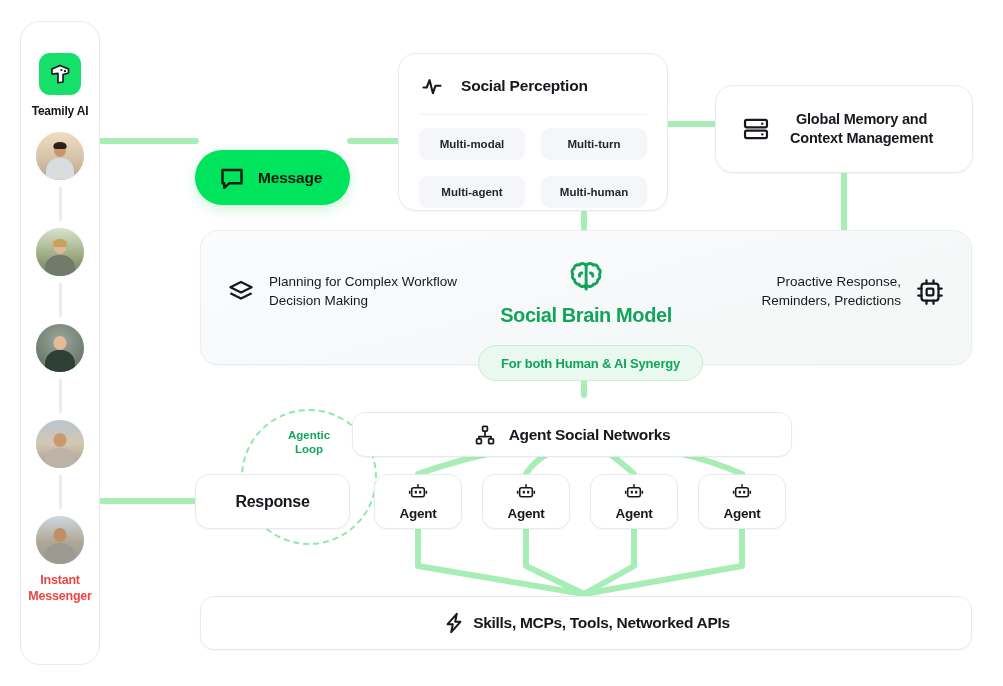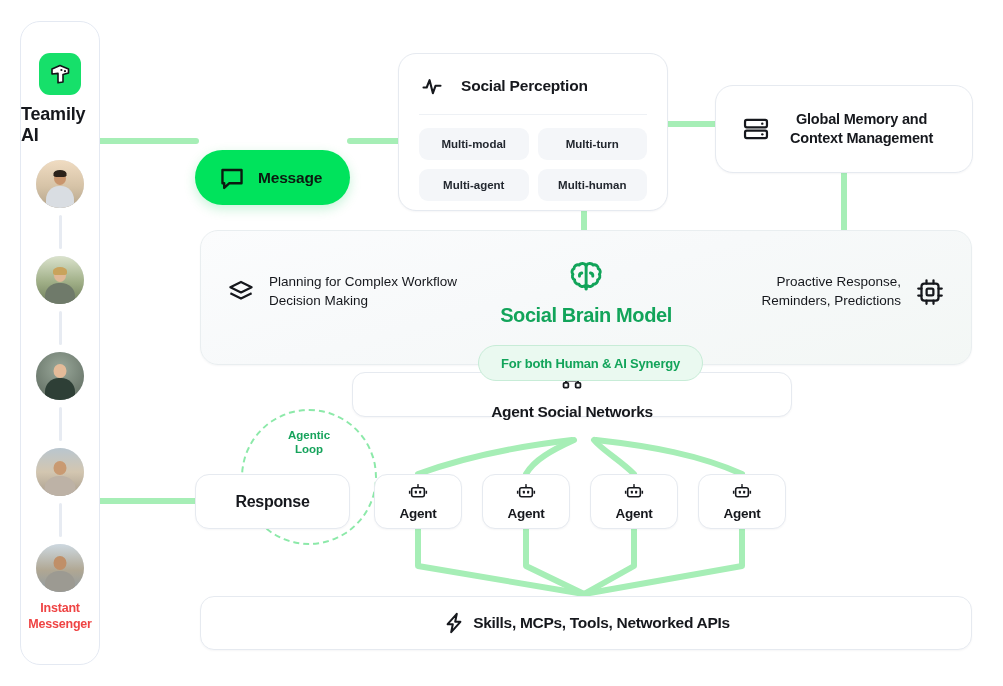--- a/index.html
+++ b/index.html
@@ -31,21 +31,21 @@
     display: flex; flex-direction: column; align-items: center;
   }
   .logo-tile {
     width: 42px; height: 42px; margin-top: 31px;
     border-radius: 11px;
     background: #16e06a;
     display: flex; align-items: center; justify-content: center;
   }
   .brand-label {
     margin-top: 9px;
-    font-size: 18px; font-weight: 700; color: #16181d;
+    font-size: 12px; font-weight: 700; color: #16181d;
     letter-spacing: -0.2px;
   }
   .av-stack { margin-top: 14px; display: flex; flex-direction: column; align-items: center; }
   .avatar {
     width: 48px; height: 48px; border-radius: 50%;
     overflow: hidden; position: relative;
     background: #dfe3e8;
   }
   .avatar .sky { position: absolute; inset: 0; }
   .avatar .head {
@@ -89,21 +89,21 @@
 
   
   #perception { left: 398px; top: 53px; width: 270px; height: 158px; border-radius: 18px; }
   #perception .phead {
     display: flex; align-items: center; gap: 16px;
     padding: 20px 0 0 22px;
   }
   #perception .ptitle { font-size: 15.5px; font-weight: 700; color: #16181d; letter-spacing: -0.2px; }
   #perception .divider { height: 1px; background: #eef1f5; margin: 16px 20px 0 20px; }
   .chip-grid {
-    display: grid; grid-template-columns: 1fr 1fr; gap: 9px;
+    display: grid; grid-template-columns: 1fr 1fr; gap: 16px;
     padding: 13px 20px 0 20px;
   }
   .chip {
     height: 32px; border-radius: 9px;
     background: #f4f6f9;
     display: flex; align-items: center; justify-content: center;
     font-size: 11.5px; font-weight: 600; color: #232830;
   }
 
   
@@ -148,22 +148,22 @@
     z-index: 2;
   }
   .loop-label {
     position: absolute; left: 269px; top: 428px;
     width: 80px; text-align: center;
     font-size: 11.5px; font-weight: 700; color: #17a35c;
     line-height: 1.22; z-index: 5;
   }
 
   
-  #asn { left: 352px; top: 372px; width: 440px; height: 45px; border-radius: 13px;
-         display: flex; align-items: center; justify-content: center; gap: 13px; flex-direction: column; }
+  #asn { left: 352px; top: 412px; width: 440px; height: 45px; border-radius: 13px;
+         display: flex; align-items: center; justify-content: center; gap: 13px; }
   #asn .at { font-size: 15.5px; font-weight: 700; color: #16181d; letter-spacing: -0.3px; }
 
   
   #response { left: 195px; top: 474px; width: 155px; height: 55px; border-radius: 14px;
               display: flex; align-items: center; justify-content: center; }
   #response .rt { font-size: 16px; font-weight: 700; color: #16181d; letter-spacing: -0.3px; }
 
   
   .agent {
     position: absolute; top: 474px; width: 88px; height: 55px;

